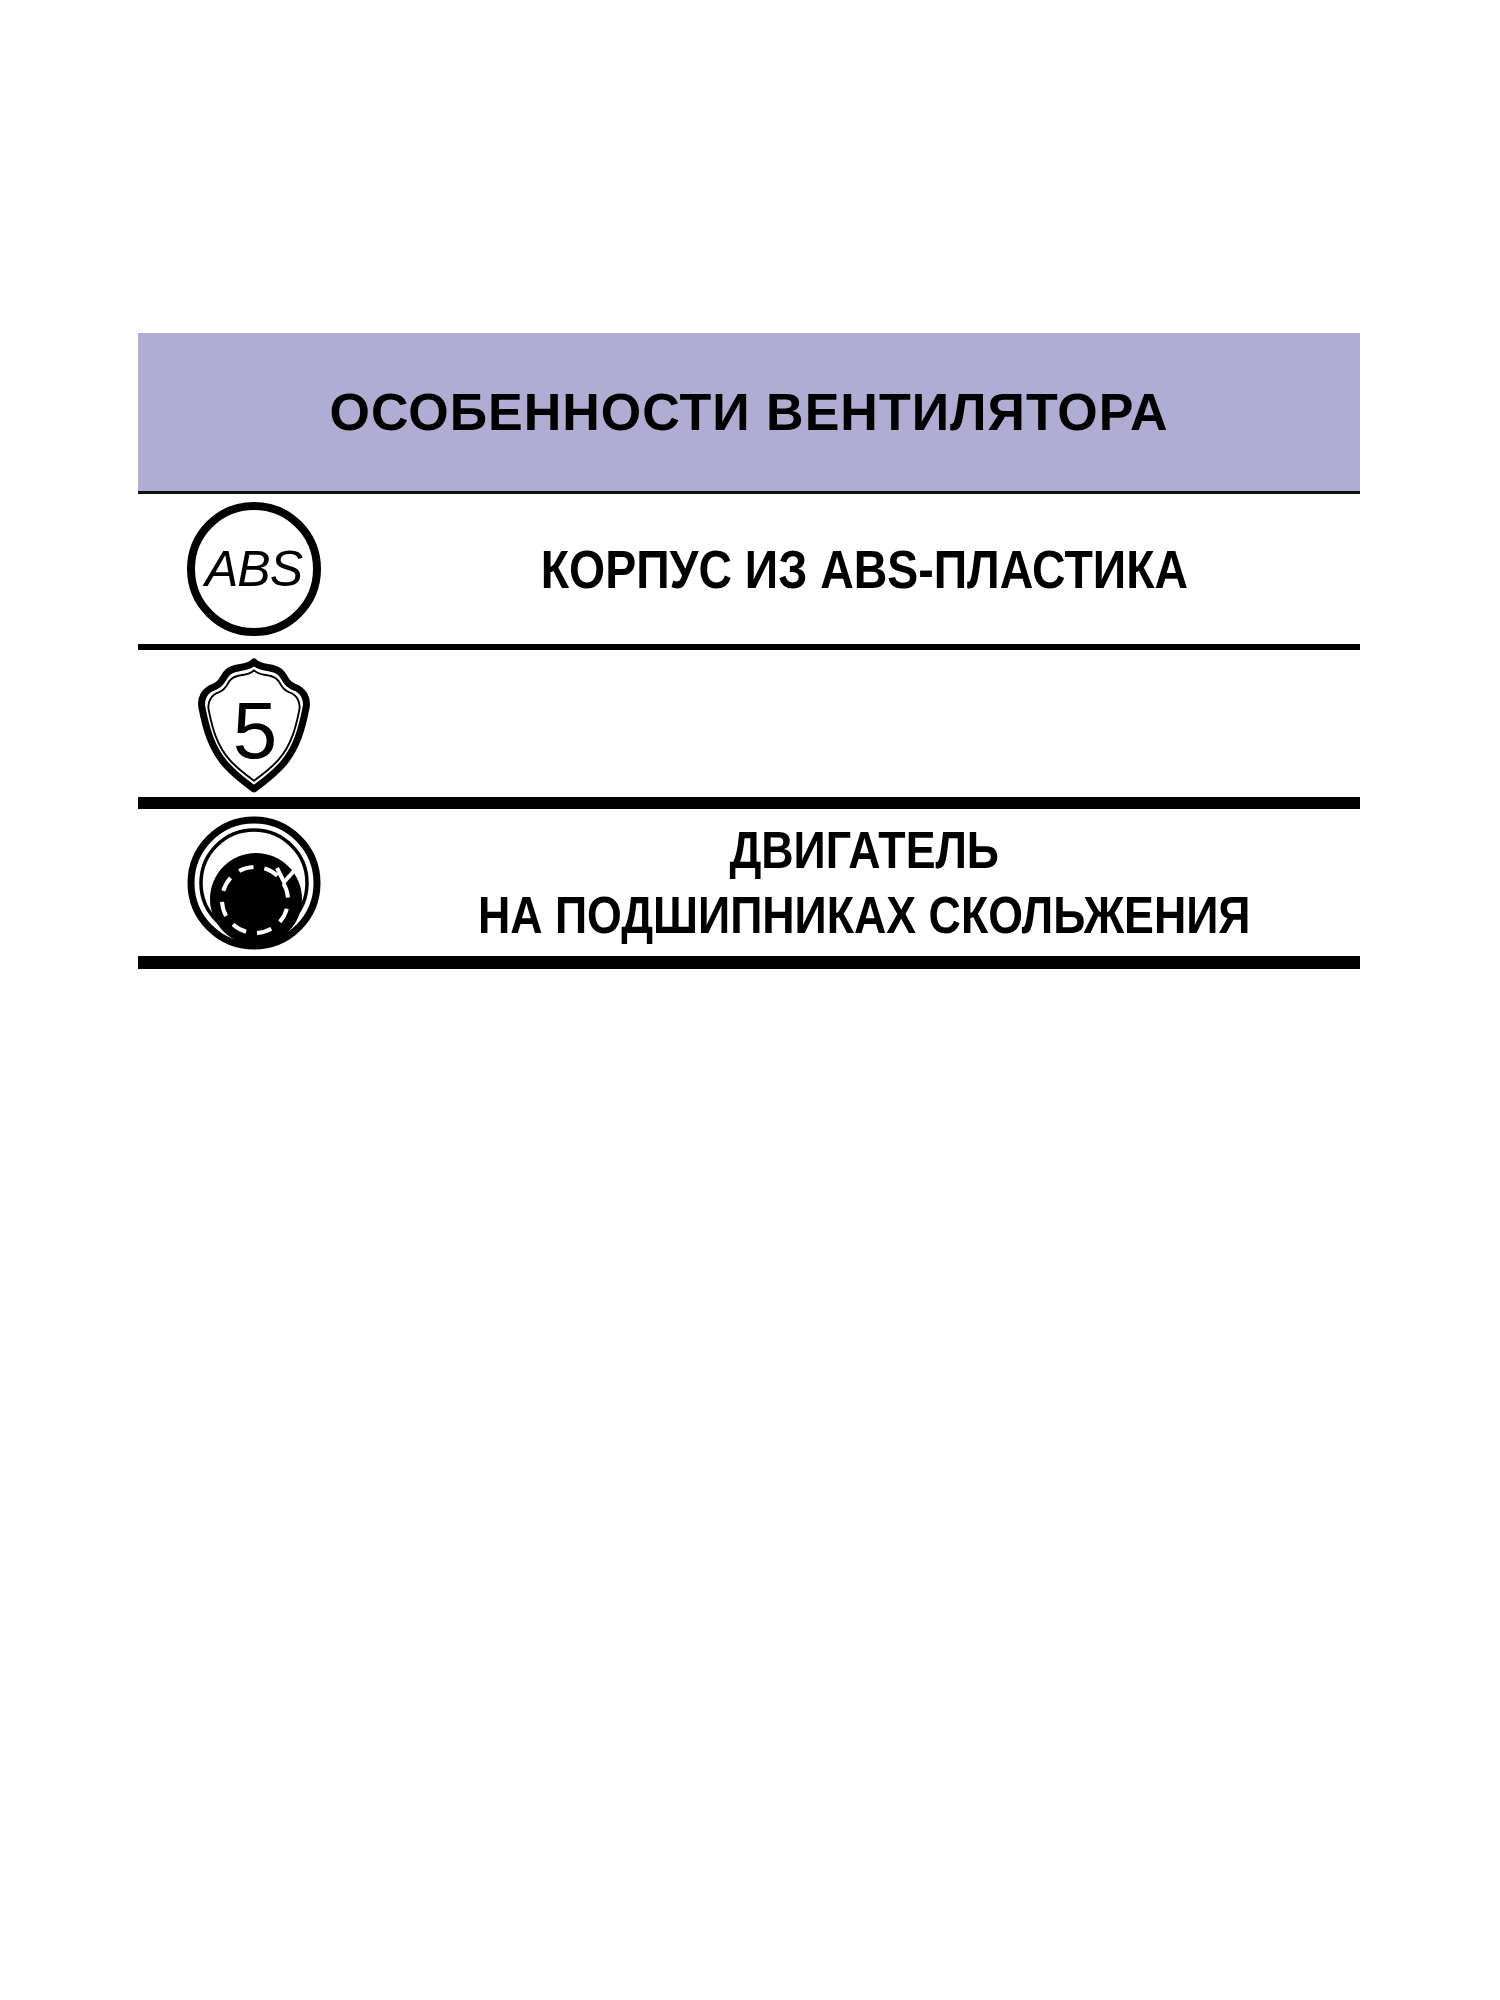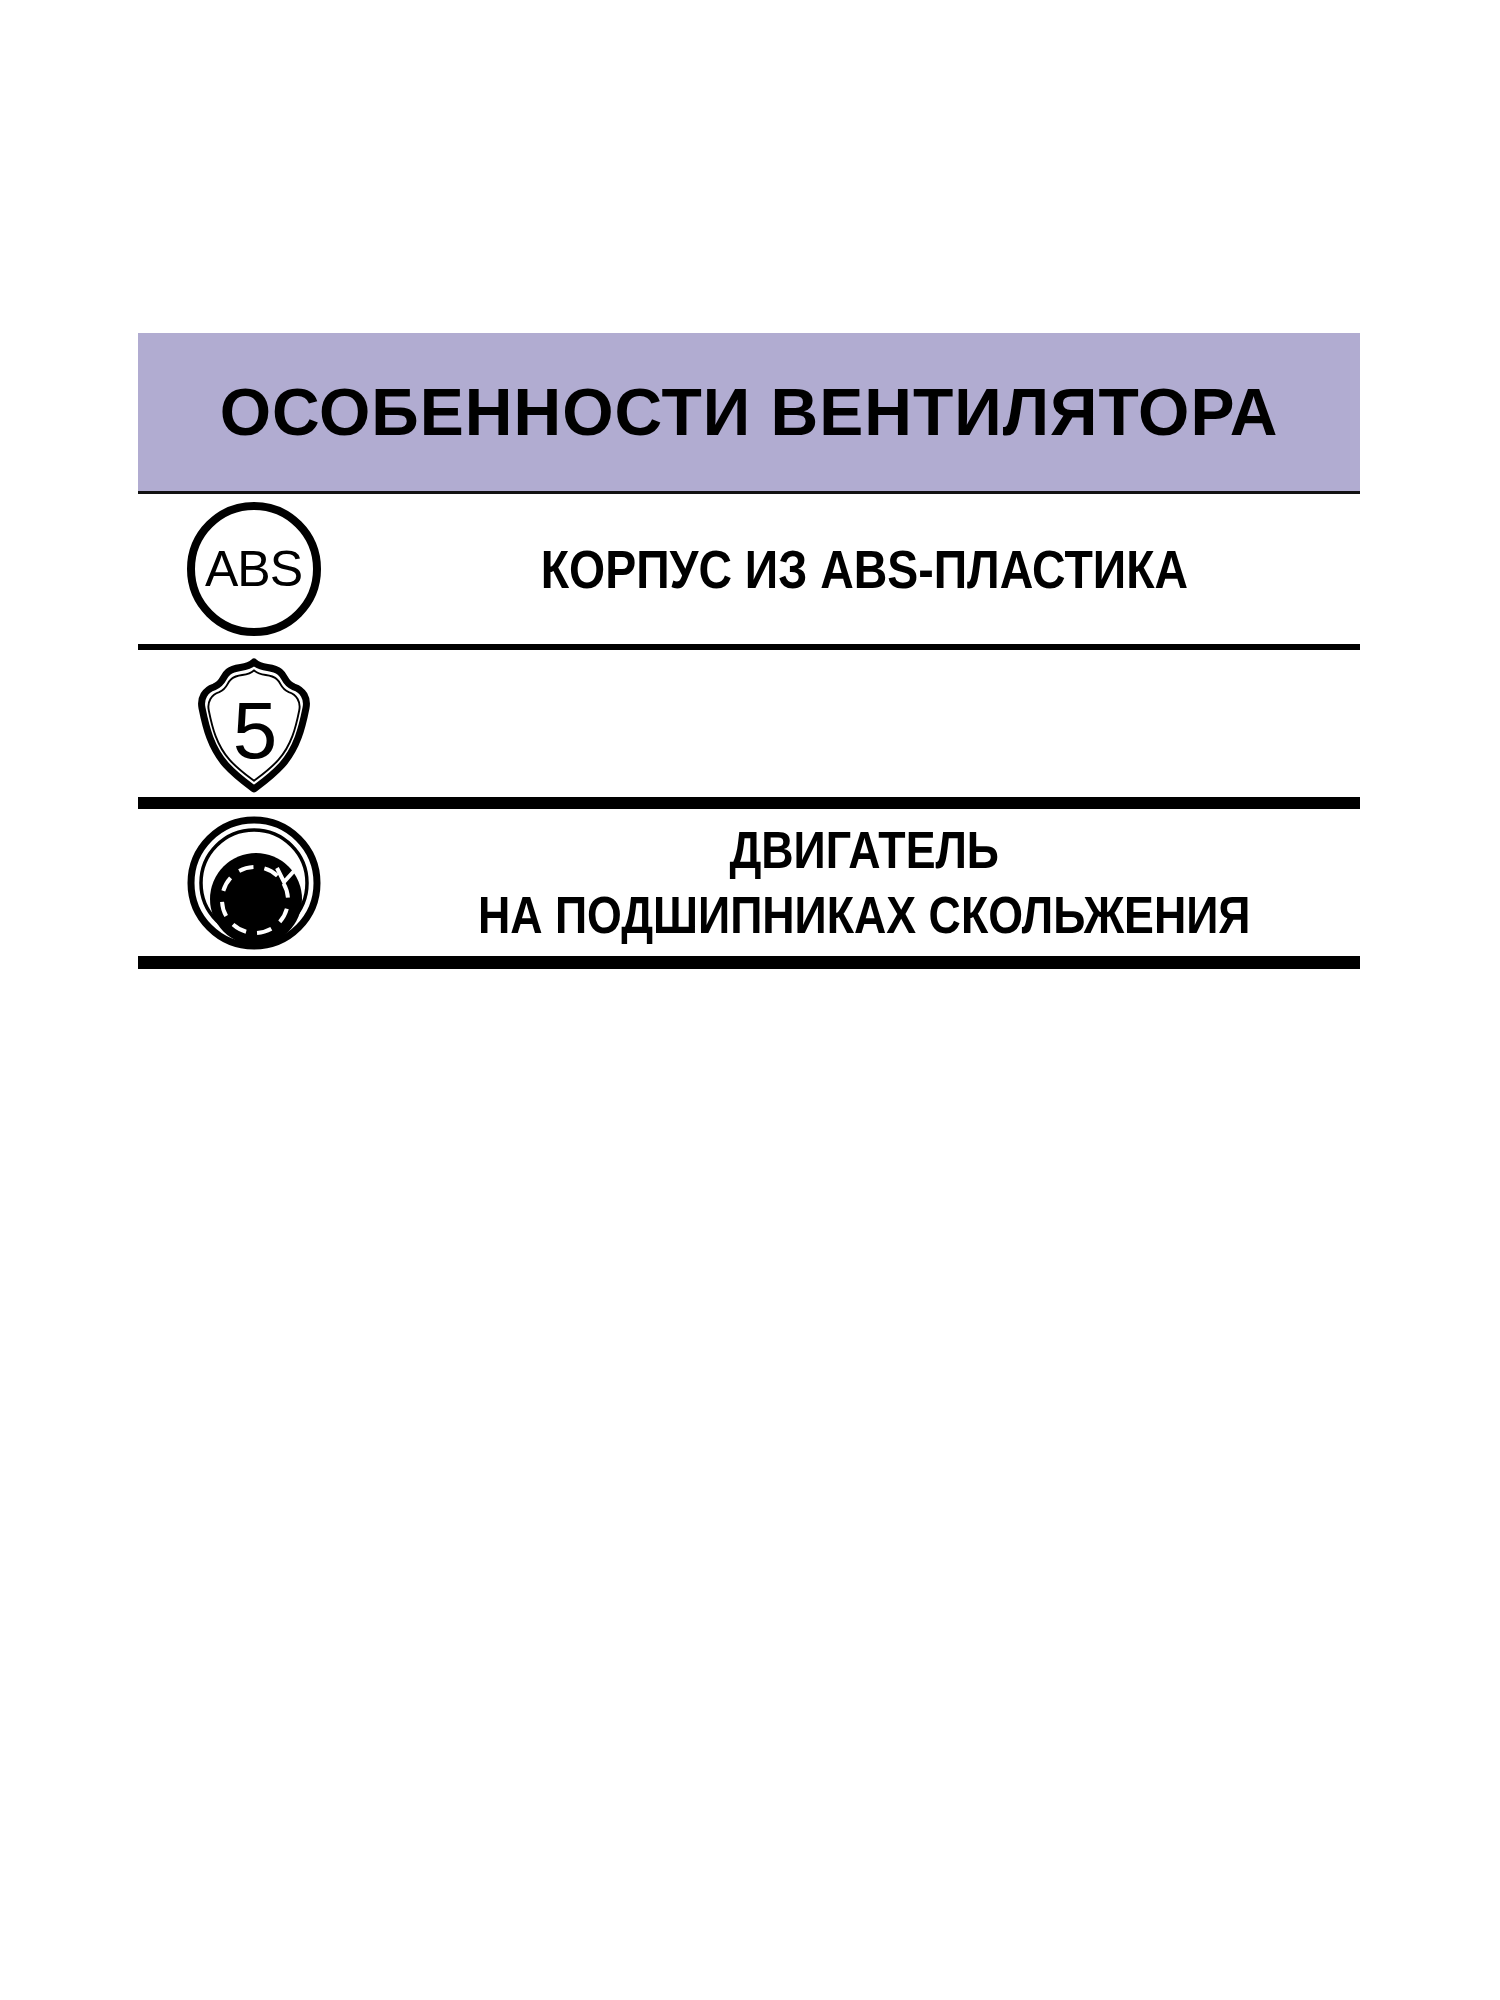--- a/index.html
+++ b/index.html
@@ -8,35 +8,35 @@
     --ink:#000000;
     --page:#ffffff;
   }
   *{margin:0;padding:0;box-sizing:border-box;}
   html,body{width:1500px;height:2000px;background:var(--page);
     font-family:"Liberation Sans", sans-serif;color:var(--ink);overflow:hidden;}
   .sheet{position:absolute;left:138px;top:333px;width:1222px;}
   
   .header{height:161px;background:var(--header-bg);border-bottom:3px solid #121212;
     display:flex;align-items:center;justify-content:center;}
-  .header .title{font-size:66px;font-weight:700;letter-spacing:1px;white-space:nowrap;}
+  .header .title{font-size:52px;font-weight:700;letter-spacing:1px;white-space:nowrap;}
   
   .row{height:147px;display:flex;align-items:center;}
   .row.first{height:150px;}
   .sep{height:6px;background:var(--line);}
   .sep.bottom{height:7px;}
   .icon-col{width:231px;flex:0 0 231px;display:flex;align-items:center;justify-content:center;}
   .text-col{flex:1;display:flex;align-items:flex-start;justify-content:center;}
   .label{font-size:54px;font-weight:700;white-space:nowrap;
     transform:scaleX(0.86);transform-origin:center;display:inline-block;}
   .label.two-line{white-space:normal;text-align:center;line-height:1.25;font-size:52px;}
   
   .badge-circle{width:134px;height:134px;border:8px solid var(--ink);border-radius:50%;
     display:flex;align-items:center;justify-content:center;background:transparent;}
-  .badge-circle span{font-size:50px;font-weight:400;letter-spacing:-1px;}
+  .badge-circle span{font-size:50px;font-weight:400;letter-spacing:-1px;font-style:italic;}
   svg{display:block;}
 </style>
 </head>
 <body>
 
 <div class="sheet">
 
   <div class="header">
     <div class="title">ОСОБЕННОСТИ ВЕНТИЛЯТОРА</div>
   </div>

